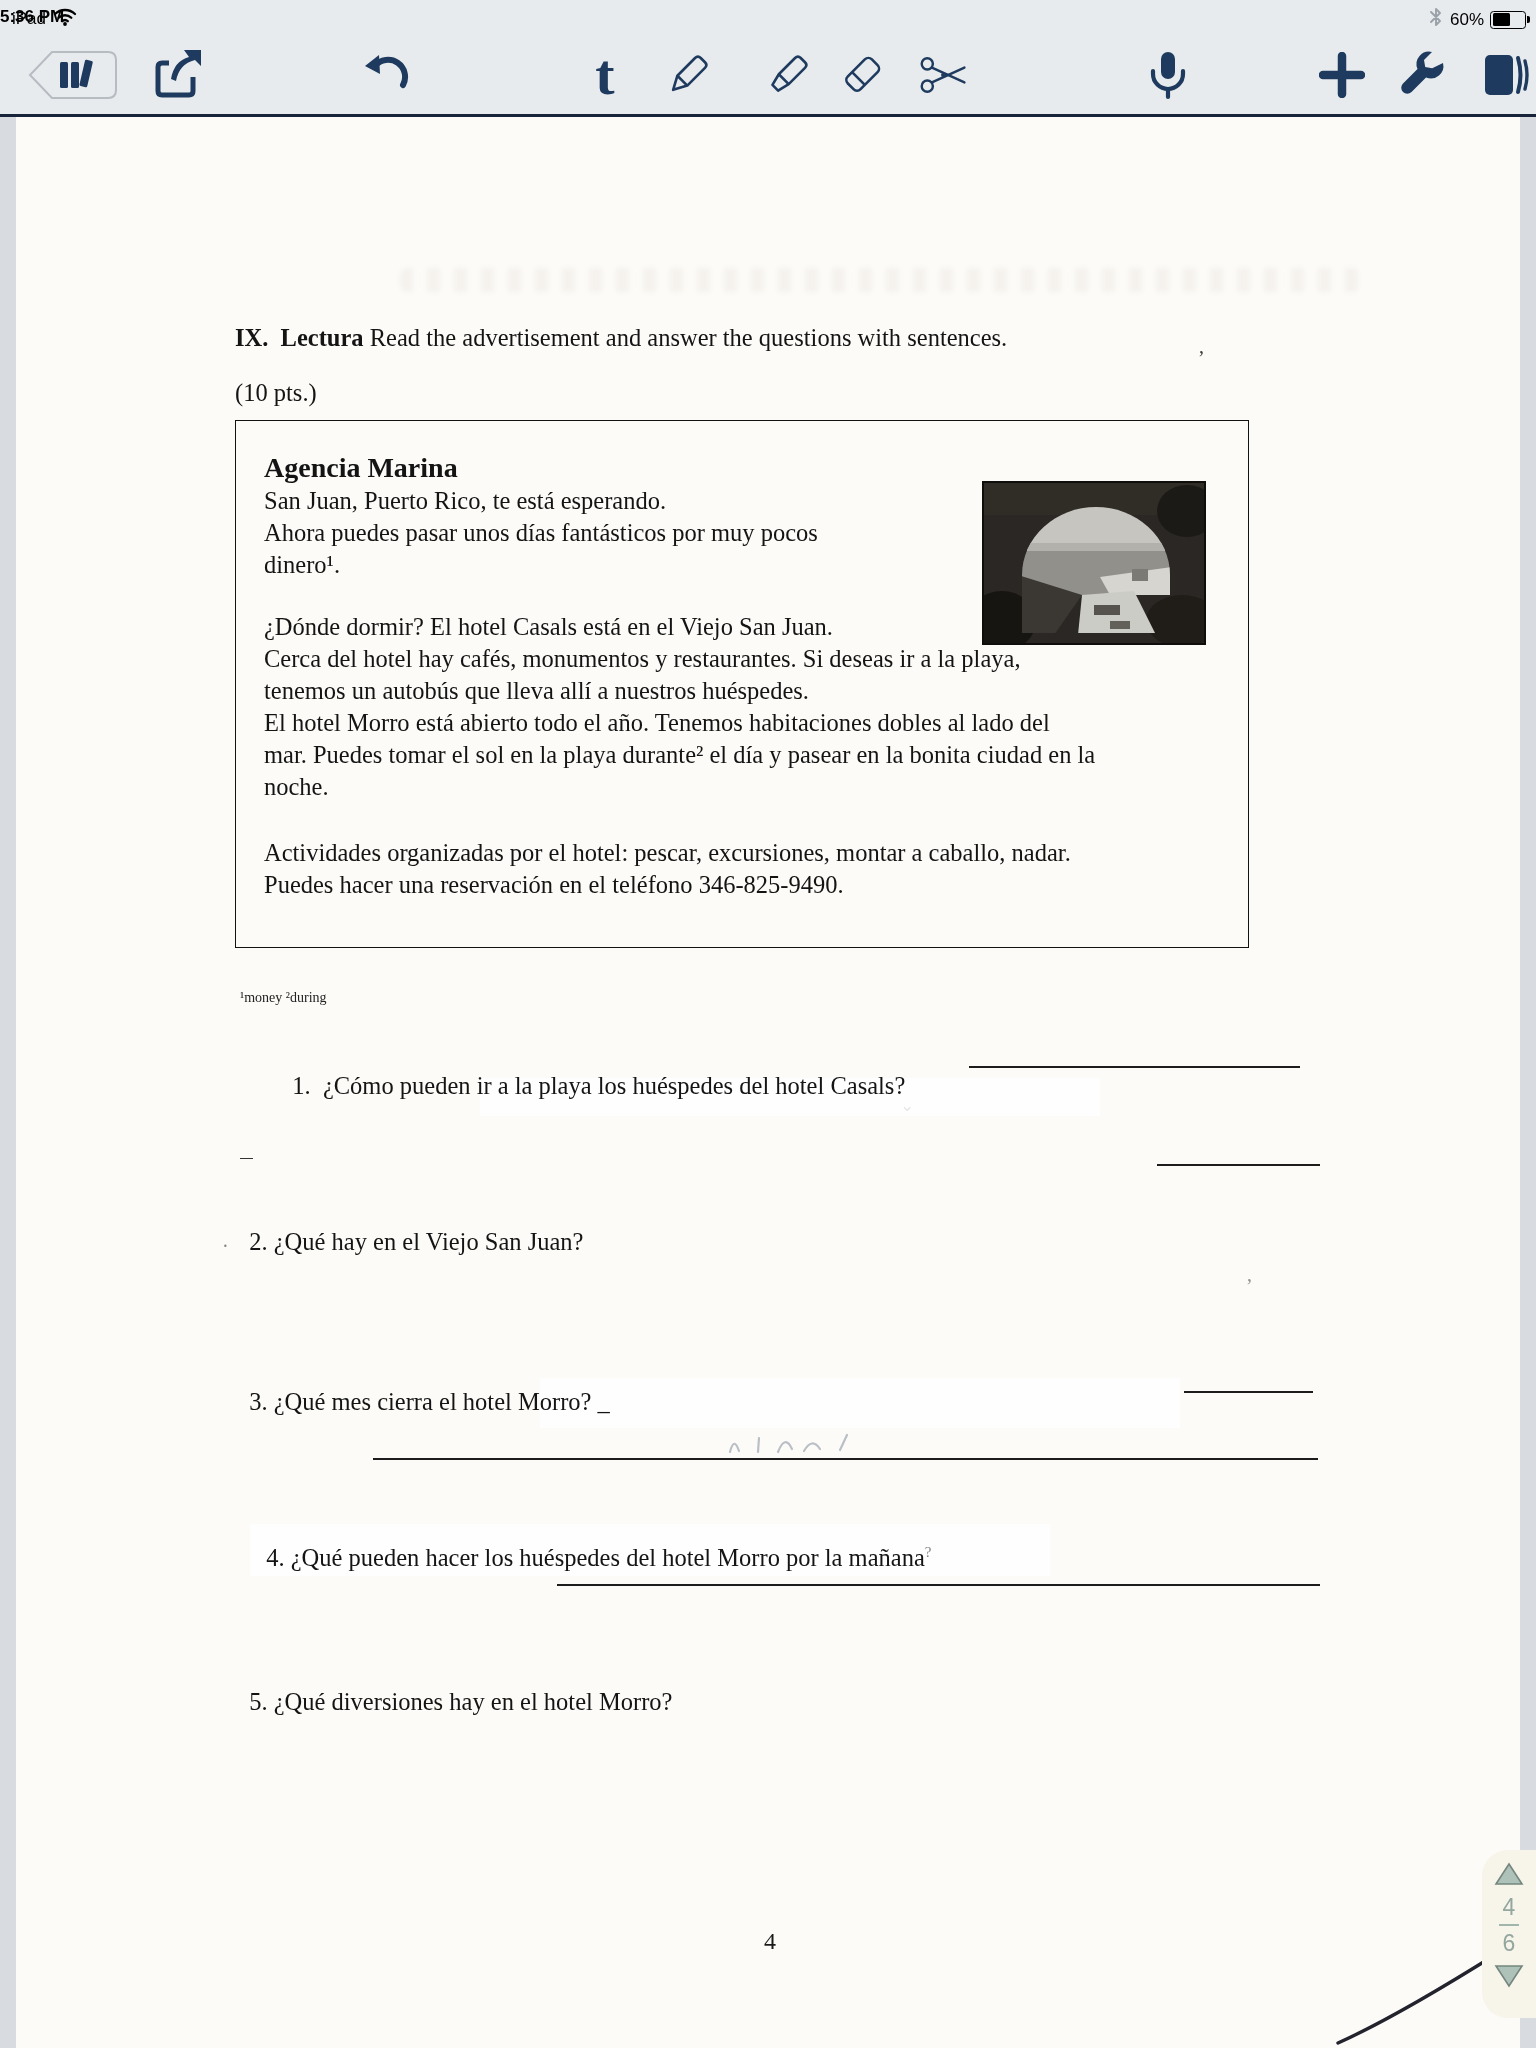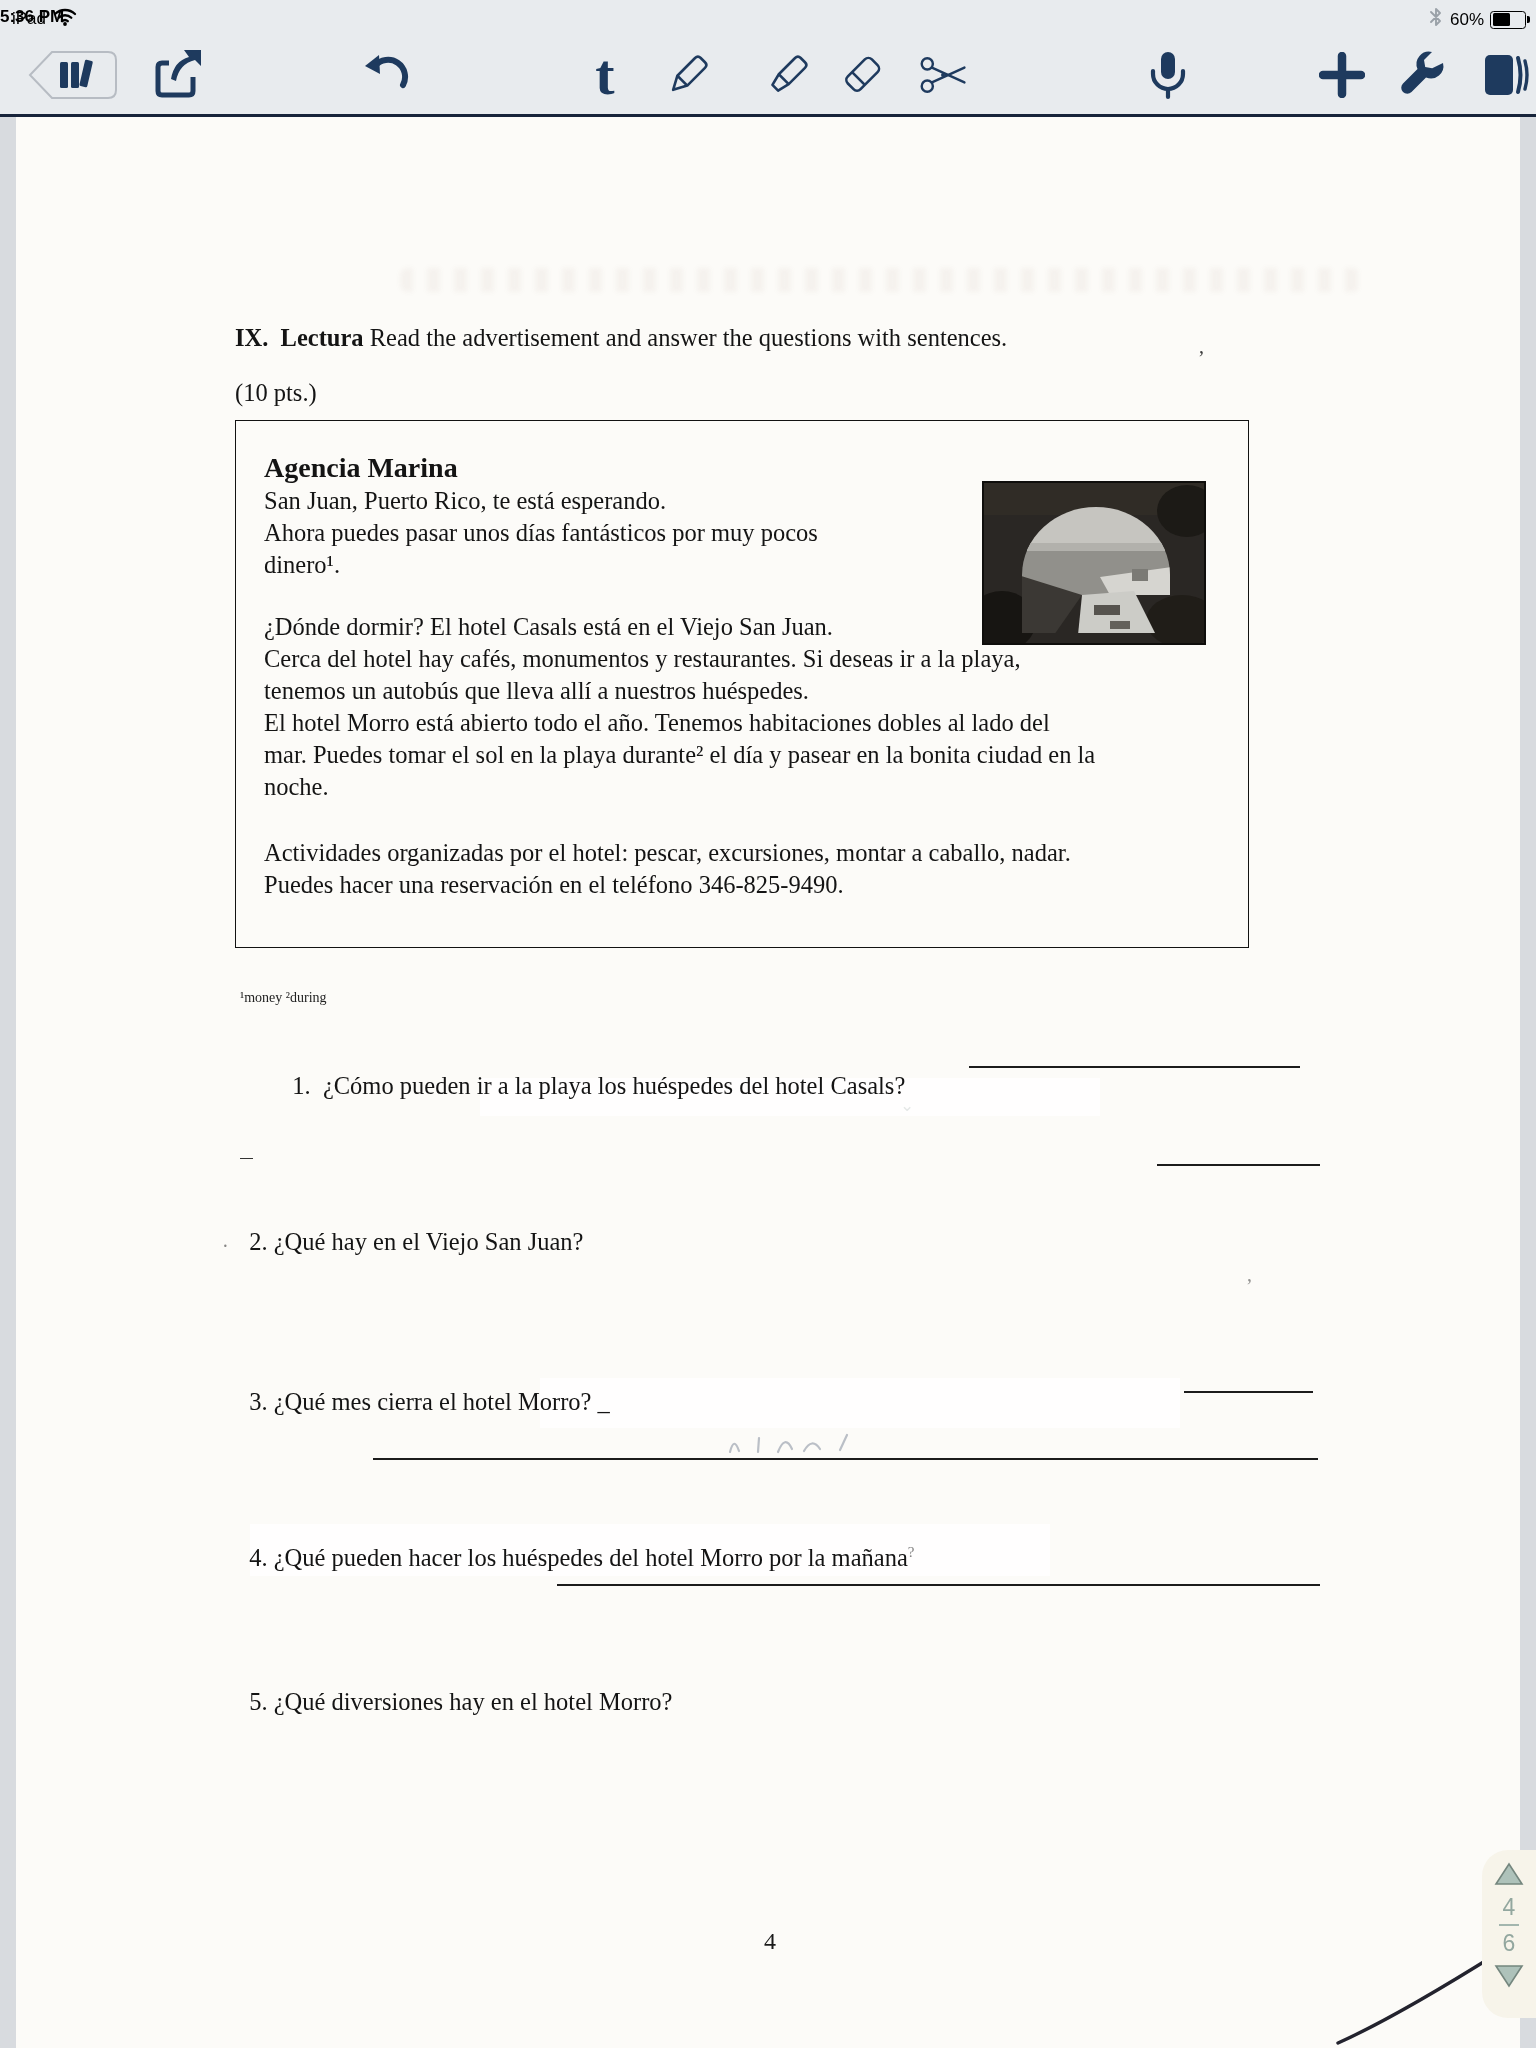--- a/index.html
+++ b/index.html
@@ -311,21 +311,21 @@
   <g stroke="#7a8496" stroke-width="2.2" fill="none" opacity="0.5" stroke-linecap="round">
     <path d="M30 26 q4 -16 9 -1"></path>
     <path d="M58 26 l1 -14"></path>
     <path d="M78 26 q7 -18 14 -3"></path>
     <path d="M104 25 q8 -14 16 -2"></path>
     <path d="M140 24 l7 -15"></path>
   </g>
 </svg>
 <div class="abs answer-line" style="left:373px;top:1458px;width:945px;"></div>
 
-<div class="abs doc-text q-line" style="left:237px;top:1504px;">
+<div class="abs doc-text q-line" style="left:254px;top:1504px;">
   <span>4.</span><span> </span><span>¿Qué pueden hacer los huéspedes del hotel Morro por la mañana</span><sup style="font-size:15px;opacity:.55;">?</sup>
 </div>
 <div class="abs answer-line" style="left:557px;top:1584px;width:763px;"></div>
 
 <div class="abs doc-text q-line" style="left:237px;top:1654px;">
   <span>5.</span><span> </span><span>¿Qué diversiones hay en el hotel Morro?</span>
 </div>
 
 <div class="abs page-number" style="left:740px;top:1928px;width:60px;">4</div>
 

